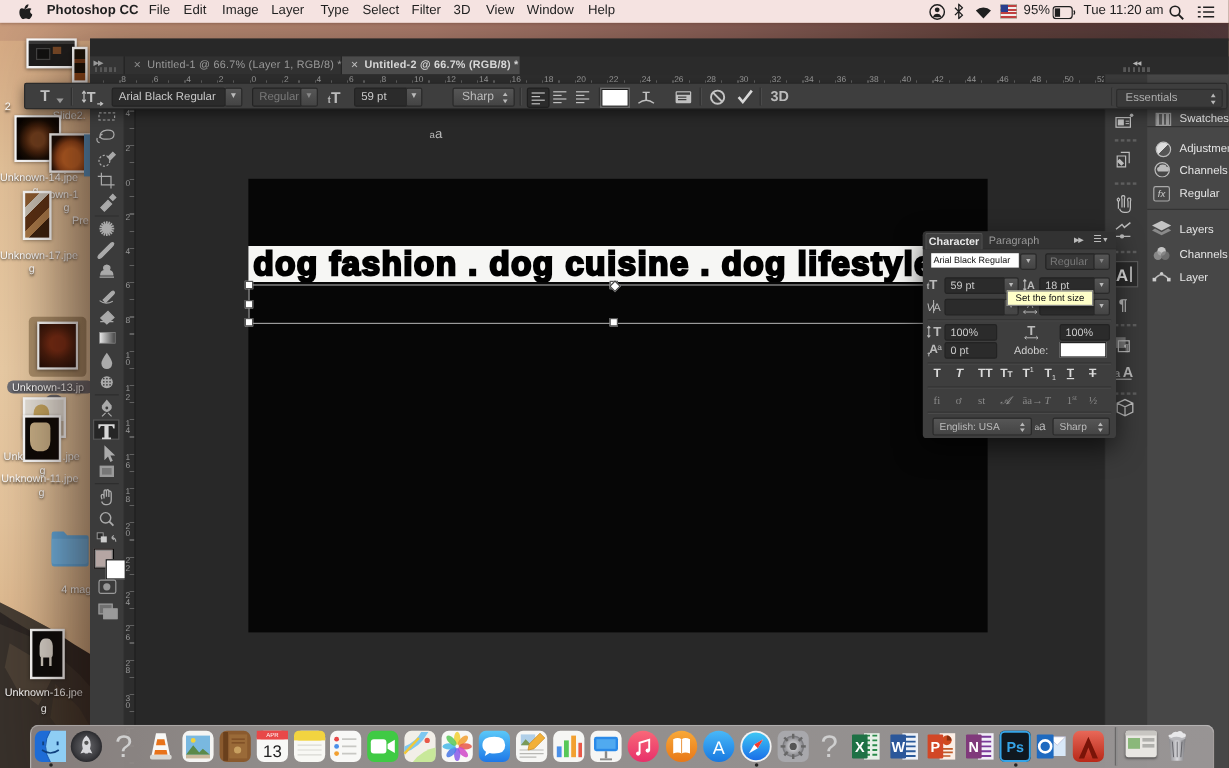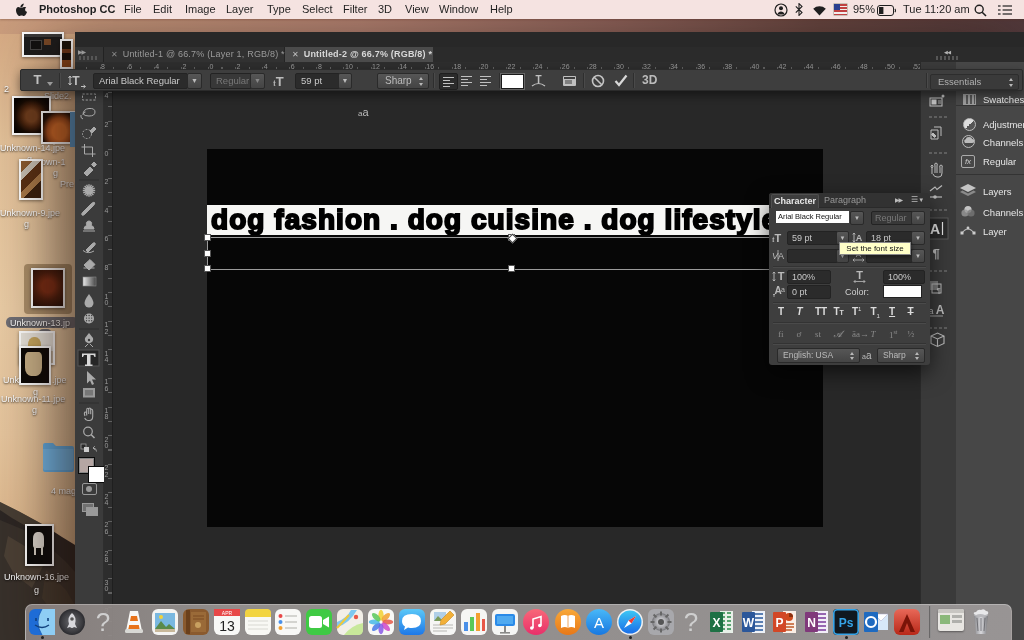--- a/index.html
+++ b/index.html
@@ -35,21 +35,21 @@
     <div style="width:100%;height:100%;background:radial-gradient(ellipse at 55% 64%,#cf6a28 0 30%,#9c4819 52%,#1e0d05 76%,#0c0603 100%);"></div>
   </div>
 <div class="lbl" style="left:0px;top:143px;">Unknown-14.jpe</div>
 <div class="lbl" style="left:27px;top:154px;">g</div>
 <div class="lbl" style="left:41px;top:157px;">own-1</div>
 <div class="lbl" style="left:53px;top:168px;">g</div>
 <div class="lbl" style="left:60px;top:179px;">Pre</div>
 <div class="abs" style="left:19px;top:159px;width:20px;height:37px;background:#fff;padding:2px;box-shadow:0 1px 3px rgba(0,0,0,0.45);">
     <div style="width:100%;height:100%;background:linear-gradient(135deg,#8a5a30 0 20%,#c8c0b4 20% 35%,#5a3014 35% 55%,#a87848 55% 70%,#3a200e 70%);"></div>
   </div>
-<div class="lbl" style="left:0px;top:208px;">Unknown-9.jpe</div>
+<div class="lbl" style="left:0px;top:208px;">Unknown-17.jpe</div>
 <div class="lbl" style="left:24px;top:219px;">g</div>
 <div class="abs" style="left:24px;top:264px;width:48px;height:50px;background:rgba(120,95,60,0.55);border-radius:4px;"></div>
 <div class="abs" style="left:31px;top:268px;width:30px;height:36px;background:#fff;padding:2px;box-shadow:0 1px 3px rgba(0,0,0,0.45);">
     <div style="width:100%;height:100%;background:radial-gradient(circle at 50% 45%,#7a2c14 0 25%,#4a1c0c 55%,#200c06 100%);background-color:#150a05;"></div>
   </div>
 <div class="abs" style="left:6px;top:317px;width:72px;height:11px;background:#6e6e74;border-radius:5px;"></div>
 <div class="lbl" style="left:10px;top:318px;">Unknown-13.jp</div>
 <div class="abs" style="left:38px;top:329px;width:14px;height:11px;background:#6e6e74;border-radius:5px;"></div>
 <div class="lbl" style="left:42px;top:330px;">g</div>
 <div class="abs" style="left:19px;top:331px;width:32px;height:30px;background:#fff;padding:2px;box-shadow:0 1px 3px rgba(0,0,0,0.45);">
@@ -438,21 +438,21 @@
       <text x="7.5" y="9" font-size="11" font-weight="bold" fill="#bbb" text-anchor="middle">T</text>
       <path d="M2 11.5 h11 M3.5 10 L2 11.5 L3.5 13 M11.5 10 L13 11.5 L11.5 13" stroke="#bbb" stroke-width="0.8" fill="none"></path>
     </svg>
 <div class="fld" style="left:114px;top:77px;width:40px;height:12px;line-height:12px;"><span style="margin-left:4px;">100%</span></div>
 <svg class="abs" style="left:3px;top:92px;" width="14" height="13" viewBox="0 0 14 13">
       <text x="6" y="9" font-size="10" font-weight="bold" fill="#bbb" text-anchor="middle">A</text>
       <text x="11" y="7" font-size="7" fill="#bbb" text-anchor="middle">a</text>
       <path d="M2 12 v-3 M1 10 L2 9 L3 10" stroke="#bbb" stroke-width="0.8" fill="none"></path>
     </svg>
 <div class="fld" style="left:18px;top:92px;width:42px;height:12px;line-height:12px;"><span style="margin-left:4px;">0 pt</span></div>
-<div class="abs" style="left:76px;top:94px;color:#d0d0d0;">Color:</div>
+<div class="abs" style="left:76px;top:94px;color:#d0d0d0;">Adobe:</div>
 <div class="abs" style="left:114px;top:92px;width:37px;height:11px;background:#fff;border:1px solid #222;"></div>
 <div class="abs" style="left:4px;top:109px;width:153px;height:1px;background:#333;border-bottom:1px solid #4a4a4a;"></div>
 <div class="abs" style="left:9.0px;top:113px;font-size:10px;color:#dcdcdc;"><b>T</b></div>
 <div class="abs" style="left:27.5px;top:113px;font-size:10px;color:#dcdcdc;"><i><b>T</b></i></div>
 <div class="abs" style="left:46.0px;top:113px;font-size:10px;color:#dcdcdc;"><b>TT</b></div>
 <div class="abs" style="left:64.5px;top:113px;font-size:10px;color:#dcdcdc;"><b>T</b><span style="font-size:7px;"><b>T</b></span></div>
 <div class="abs" style="left:83.0px;top:113px;font-size:10px;color:#dcdcdc;"><b>T</b><sup style="font-size:6px;">1</sup></div>
 <div class="abs" style="left:101.5px;top:113px;font-size:10px;color:#dcdcdc;"><b>T</b><sub style="font-size:6px;">1</sub></div>
 <div class="abs" style="left:120.0px;top:113px;font-size:10px;color:#dcdcdc;"><u><b>T</b></u></div>
 <div class="abs" style="left:138.5px;top:113px;font-size:10px;color:#dcdcdc;"><b style="text-decoration:line-through;">T</b></div>

